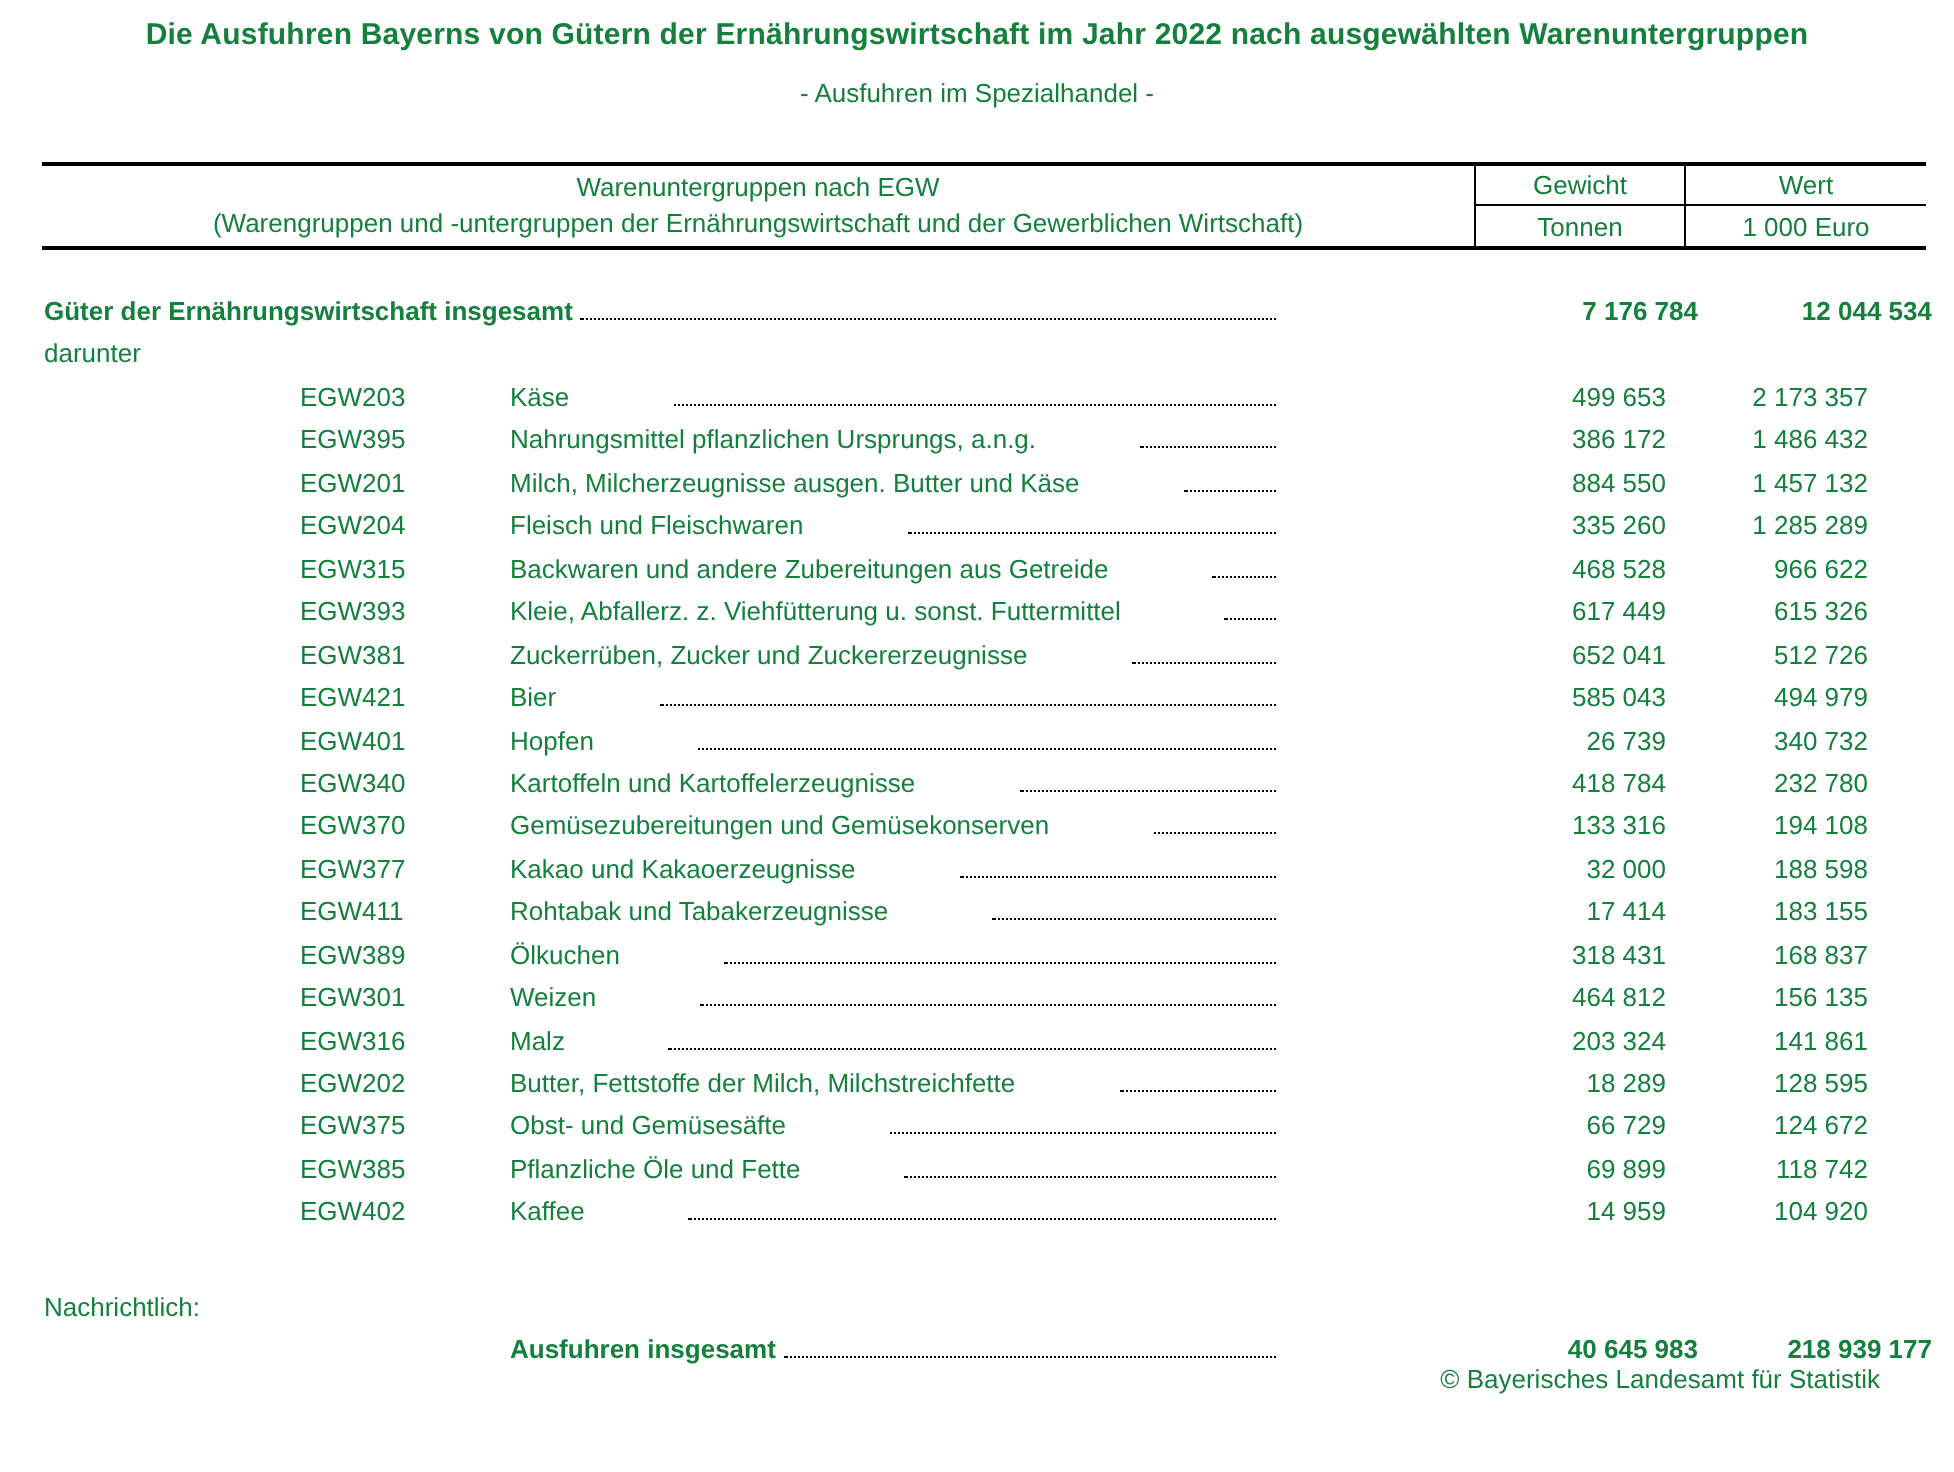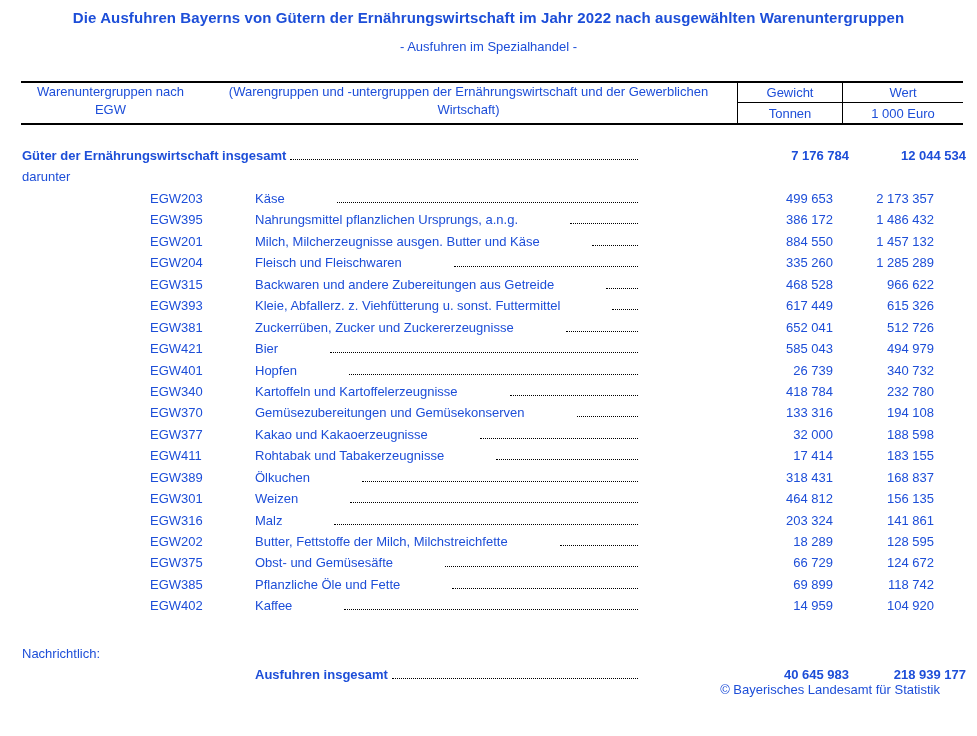--- a/index.html
+++ b/index.html
@@ -9,21 +9,21 @@
     height: 736px;
     background: #ffffff;
     overflow: hidden;
   }
   .page {
     position: relative;
     width: 977px;
     height: 736px;
     background: #ffffff;
     font-family: "Liberation Sans", sans-serif;
-    color: #1d4ed8;
+    color: #15803d;
   }
   .title {
     position: absolute;
     top: 9px;
     left: 0;
     width: 977px;
     text-align: center;
     font-size: 15px;
     font-weight: bold;
     letter-spacing: 0.1px;
@@ -45,21 +45,21 @@
     height: 44px;
     box-sizing: border-box;
     border-top: 2px solid #000;
     border-bottom: 2px solid #000;
     display: flex;
   }
   .th-main {
     width: 716px;
     box-sizing: border-box;
     display: flex;
-    flex-direction: row;
+    flex-direction: column;
     justify-content: center;
     text-align: center;
     font-size: 13px;
     line-height: 18px;
   }
   .th-col {
     box-sizing: border-box;
     border-left: 1.5px solid #000;
     display: flex;
     flex-direction: column;

